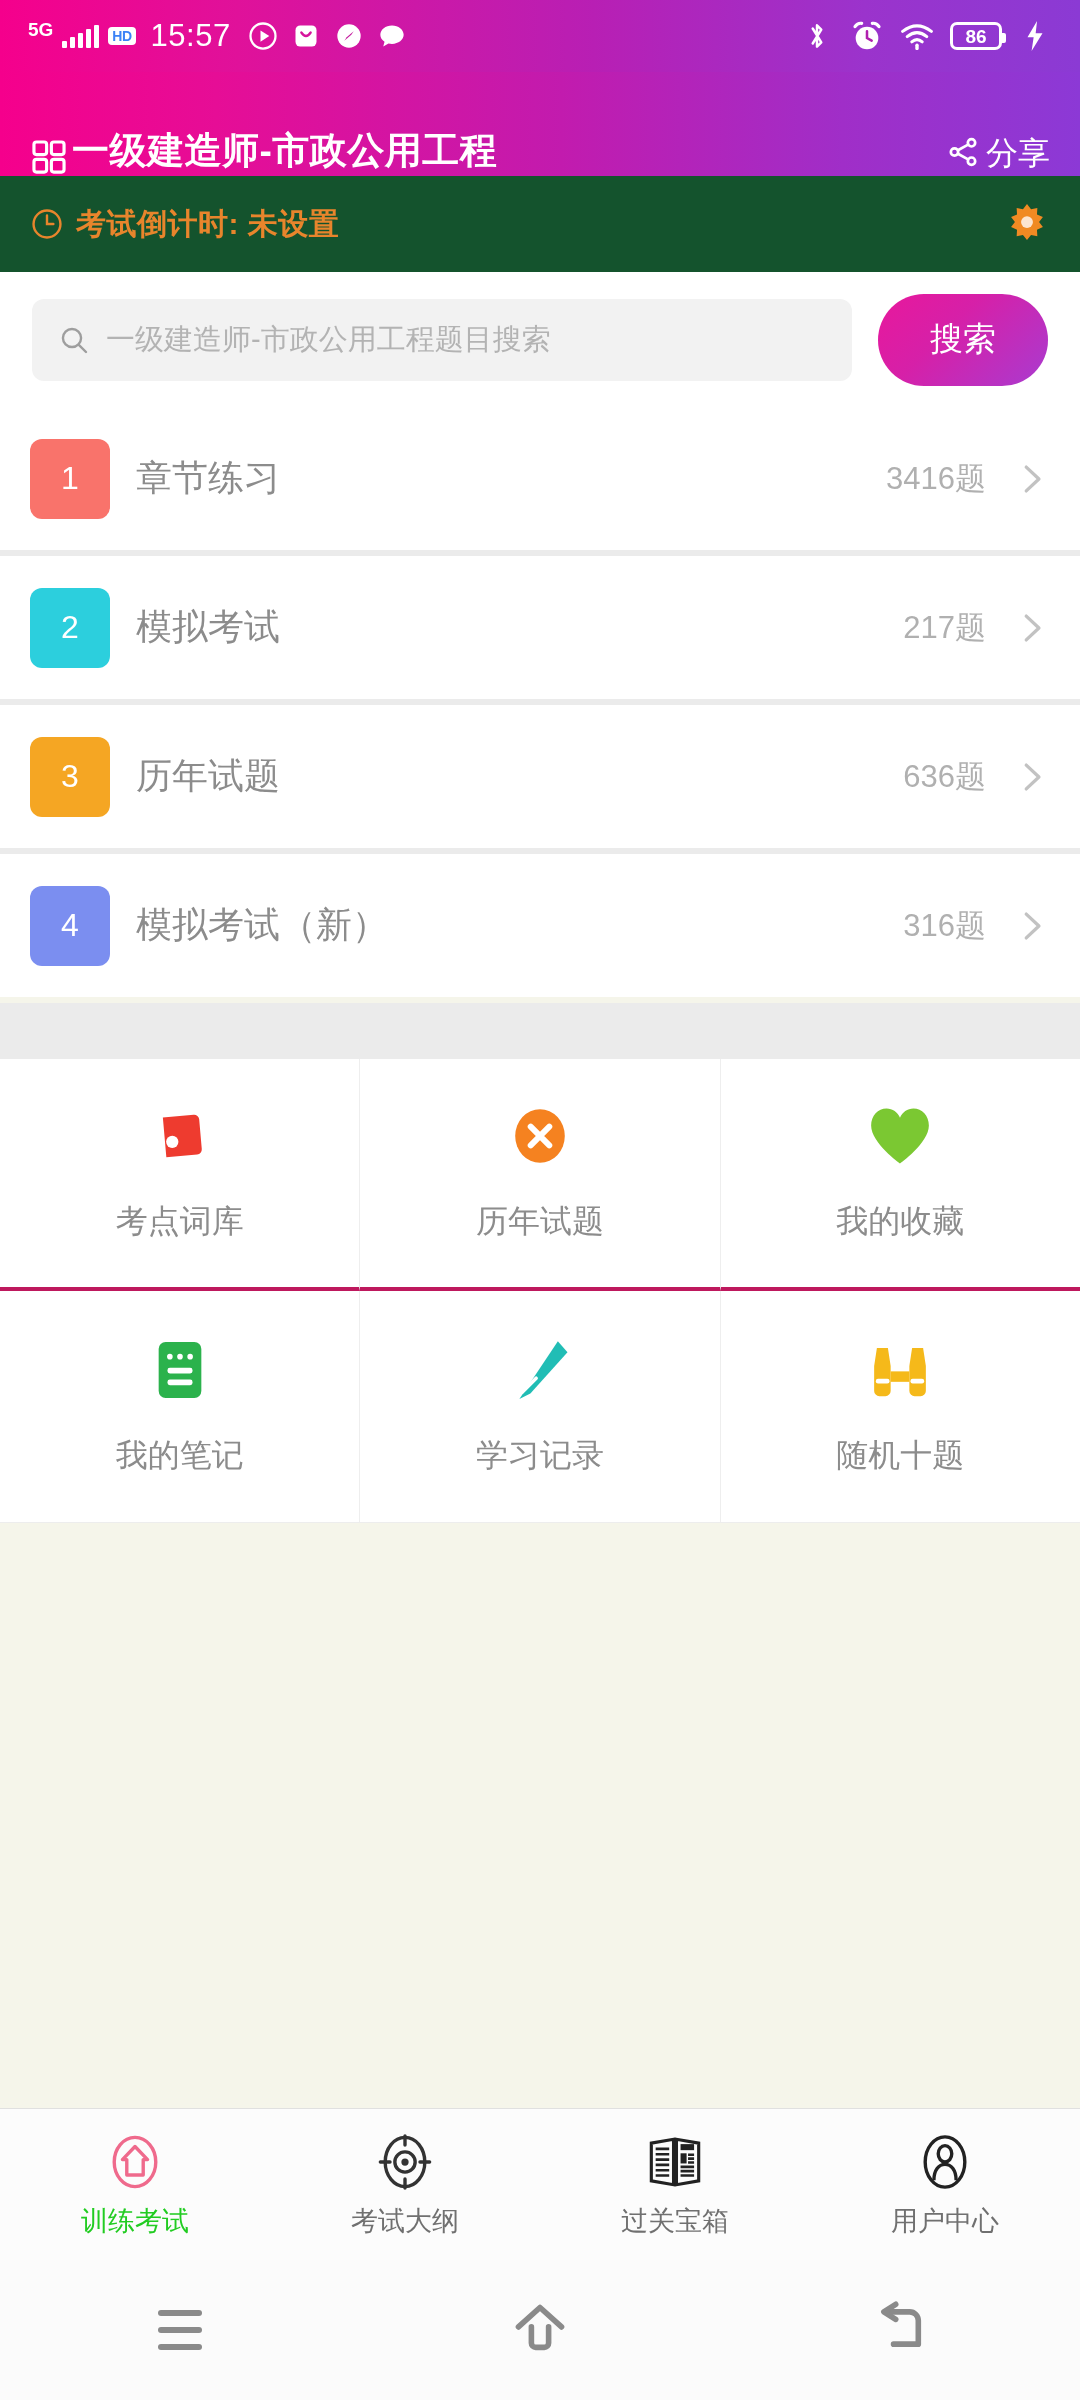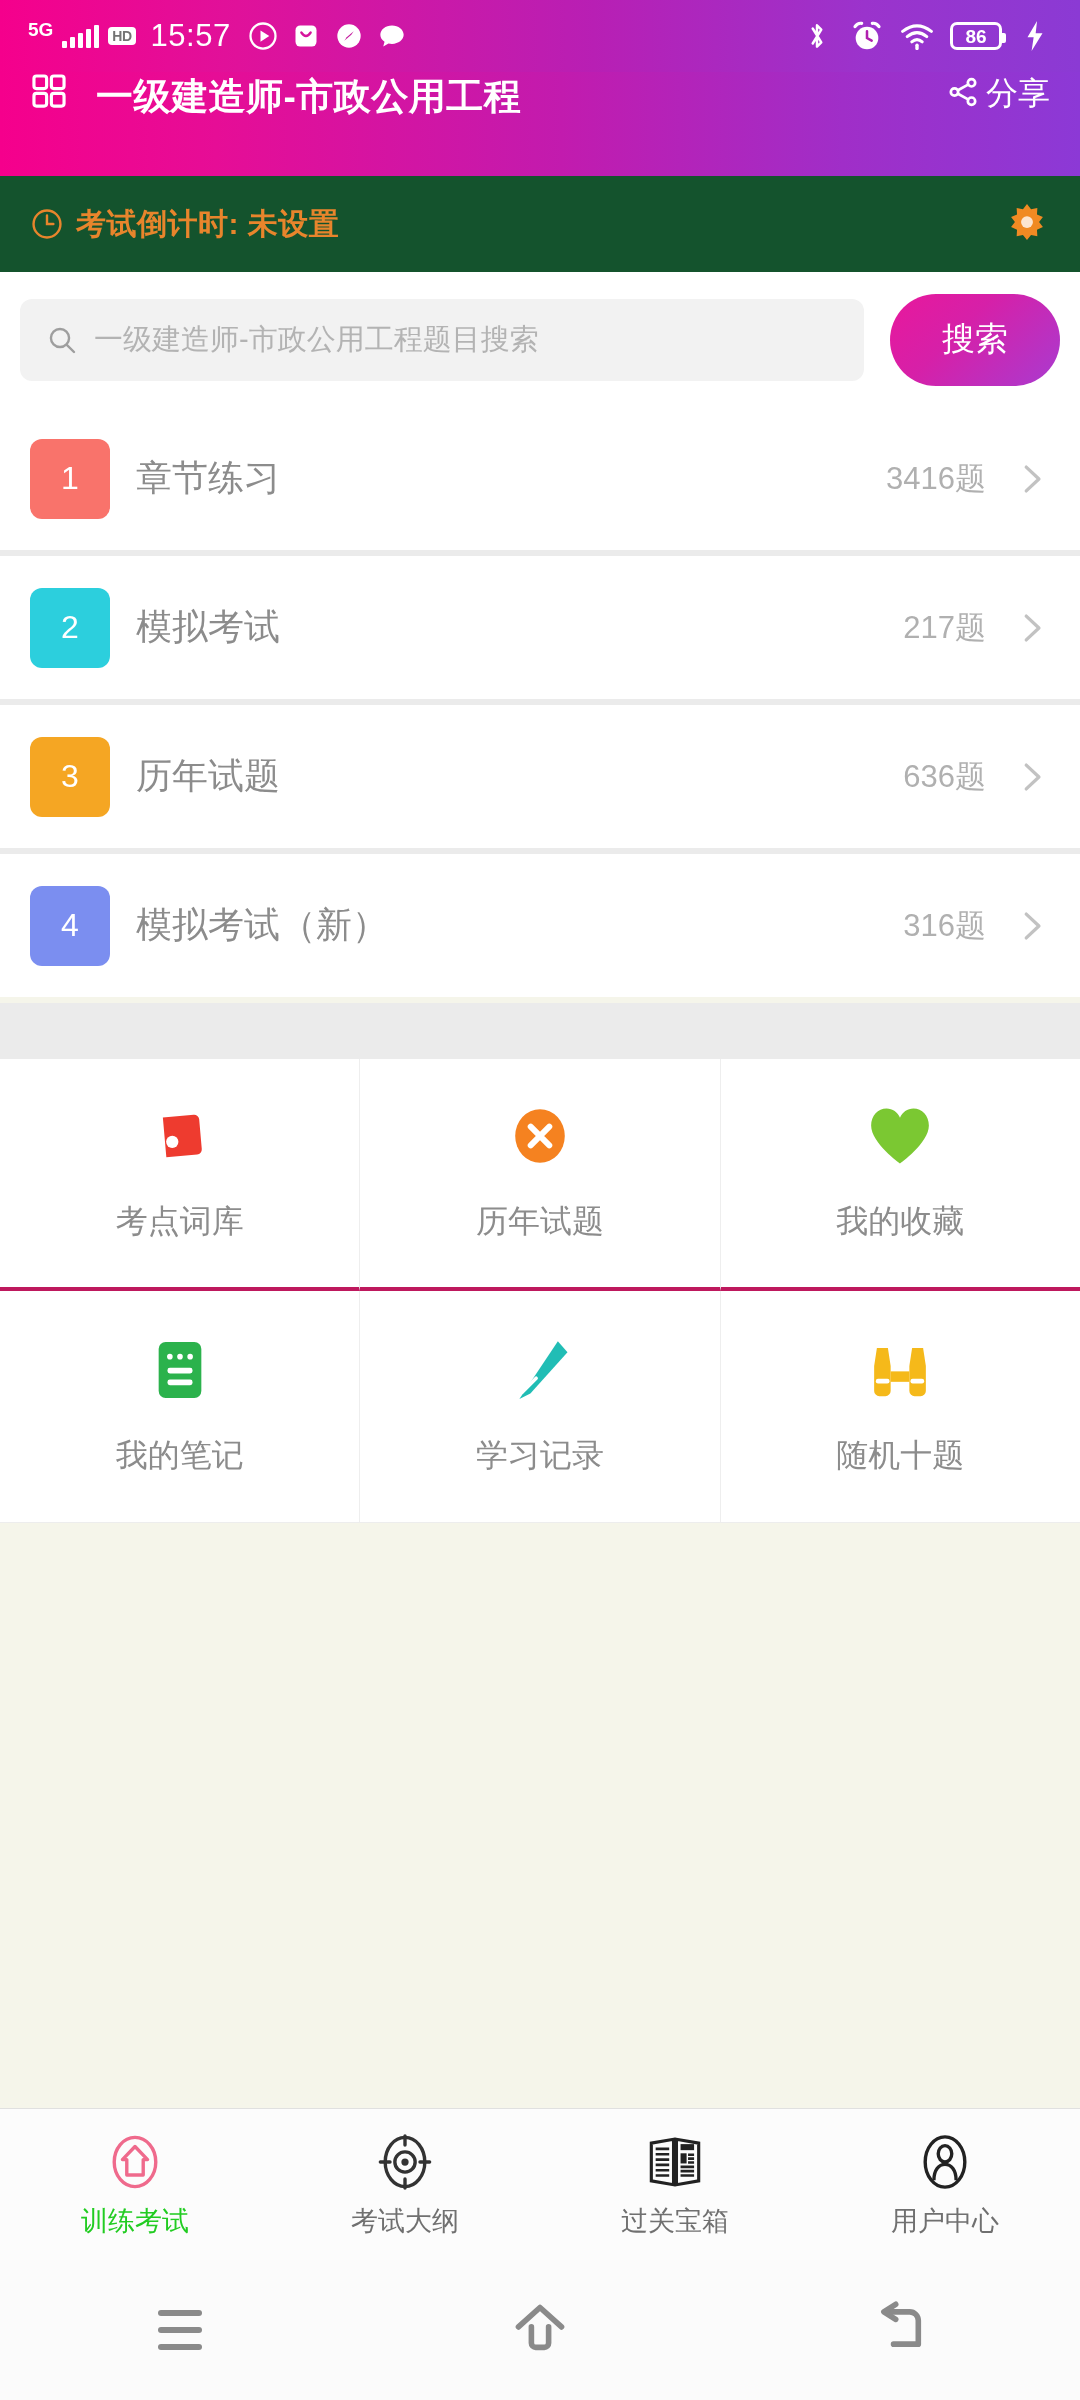--- a/index.html
+++ b/index.html
@@ -20,63 +20,62 @@
     color: #fff;
   }
   .sb-left { display: flex; align-items: center; gap: 9px; }
   .sb-right { margin-left: auto; display: flex; align-items: center; gap: 16px; }
   .sb-5g { font-size: 19px; font-weight: 700; line-height: 1; position: relative; top: -7px; }
   .bars { display: flex; align-items: flex-end; gap: 3px; height: 24px; }
   .bars i { width: 5px; background: #fff; border-radius: 1px; display: block; }
   .bars i:nth-child(1){height:7px}.bars i:nth-child(2){height:11px}
   .bars i:nth-child(3){height:15px}.bars i:nth-child(4){height:19px}.bars i:nth-child(5){height:23px}
   .hd-badge {
-    background: #fff; color: #737373; font-size: 14px; font-weight: 700;
+    background: #fff; color: #3b82f6; font-size: 14px; font-weight: 700;
     padding: 2px 4px; border-radius: 4px; line-height: 1; letter-spacing: -0.5px;
   }
   .sb-time { font-size: 31px; font-weight: 500; letter-spacing: 0.5px; margin: 0 6px; }
   .sb-icon { width: 34px; height: 34px; display: flex; align-items: center; justify-content: center; }
   .sb-icon svg { display: block; }
   .batt {
     width: 52px; height: 28px; border: 3px solid #fff; border-radius: 7px;
     display: flex; align-items: center; justify-content: center; position: relative;
   }
   .batt::after {
     content:""; position: absolute; right: -7px; top: 8px;
     width: 4px; height: 10px; background: #fff; border-radius: 0 2px 2px 0;
   }
   .batt span { font-size: 19px; font-weight: 700; color: #fff; line-height: 1; }
 
   
   .titlebar {
     height: 104px;
     background: linear-gradient(90deg, #f5008c 0%, #e60d96 20%, #c21bae 52%, #a02ec8 78%, #8c39d6 100%);
-    display: flex; align-items: flex-start;
+    display: flex; align-items: flex-end;
     padding: 0 30px;
     color: #fff;
-    gap: 24px;
   }
   .grid-icon { width: 38px; height: 38px; margin-right: 4px; flex: none; }
   .title-text { font-size: 37px; font-weight: 700; letter-spacing: 0.5px; white-space: nowrap; }
   .share-btn { margin-left: auto; display: flex; align-items: center; gap: 6px; }
   .share-btn .lbl { font-size: 32px; font-weight: 500; }
 
   
   .countdown {
     height: 96px; background: #14532d;
     display: flex; align-items: center; padding: 0 30px;
   }
   .cd-clock { width: 34px; height: 34px; flex: none; margin-right: 12px; }
   .cd-text { font-size: 30px; color: #e8852c; font-weight: 700; letter-spacing: 0.5px; }
   .cd-gear { margin-left: auto; width: 46px; height: 46px; }
 
   
   .searchrow {
     background: #fff; height: 135px;
-    display: flex; align-items: center; padding: 0 20px; gap: 26px;
+    display: flex; align-items: center; padding: 0 32px; gap: 26px;
   }
   .searchbox {
     flex: 1; height: 82px; background: #f2f2f2; border-radius: 12px;
     display: flex; align-items: center; padding: 0 26px; gap: 16px;
   }
   .searchbox .mag { width: 32px; height: 32px; flex: none; }
   .searchbox .ph { font-size: 29px; color: #b3b3b3; white-space: nowrap; }
   .search-btn {
     width: 170px; height: 92px; border-radius: 46px;
     background: linear-gradient(135deg, #e8189c 0%, #d620a8 40%, #a93bd0 100%);

